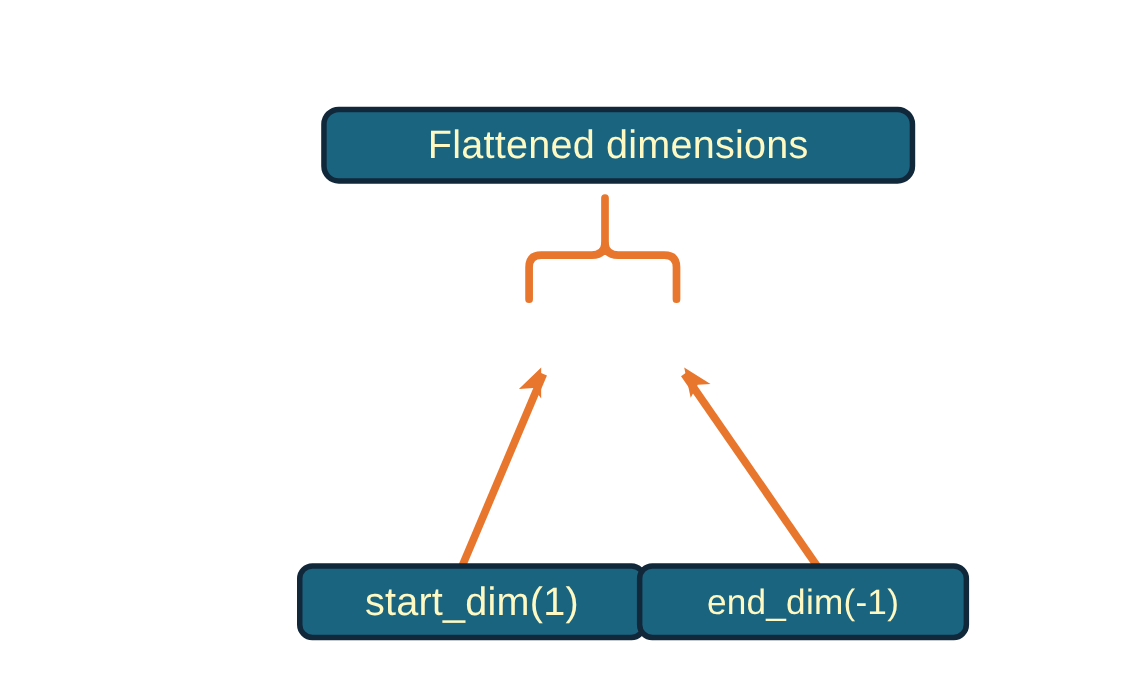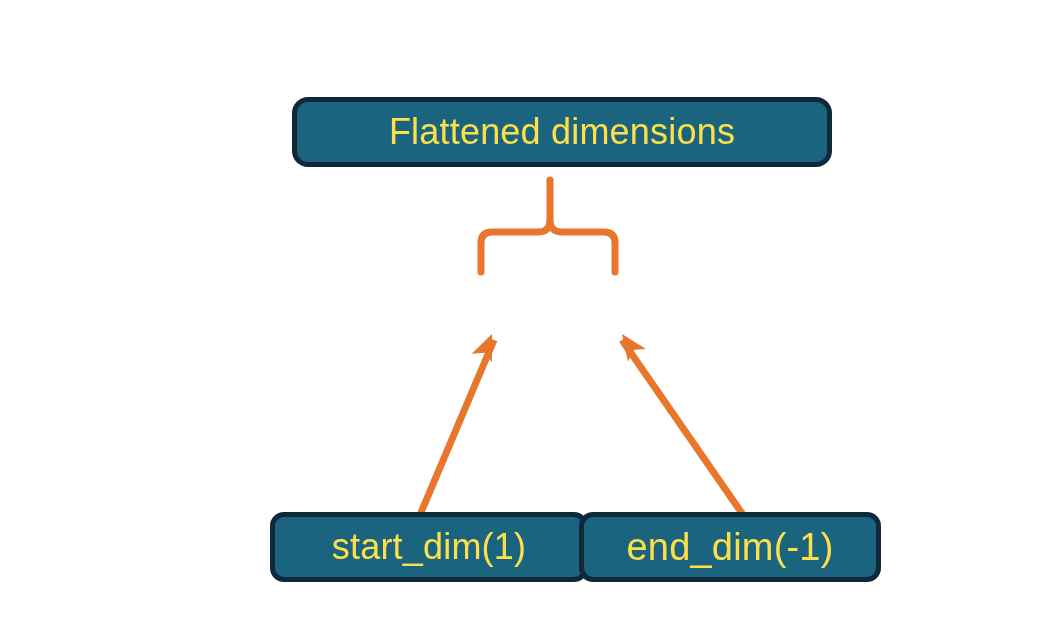--- a/index.html
+++ b/index.html
@@ -25,21 +25,21 @@
     border-radius: 14px;
     display: flex;
     align-items: center;
     justify-content: center;
     color: #ffffff;
     font-family: "Liberation Sans", sans-serif;
     font-weight: 400;
     z-index: 2;
   }
   .node-label {
-    color: #fde047;
+    color: #fef9c3;
     white-space: nowrap;
     letter-spacing: 0.2px;
   }
 
   
   #node-flattened {
     left: 292px;
     top: 97px;
     width: 540px;
     height: 70px;
@@ -76,21 +76,21 @@
   }
 
   #node-end-dim {
     left: 579px;
     top: 512px;
     width: 302px;
     height: 70px;
     border-radius: 14px;
   }
   #node-end-dim .node-label {
-    font-size: 38px;
+    font-size: 32px;
   }
 
   
   #connectors {
     position: absolute;
     left: 0;
     top: 0;
     width: 1038px;
     height: 632px;
     z-index: 3;

